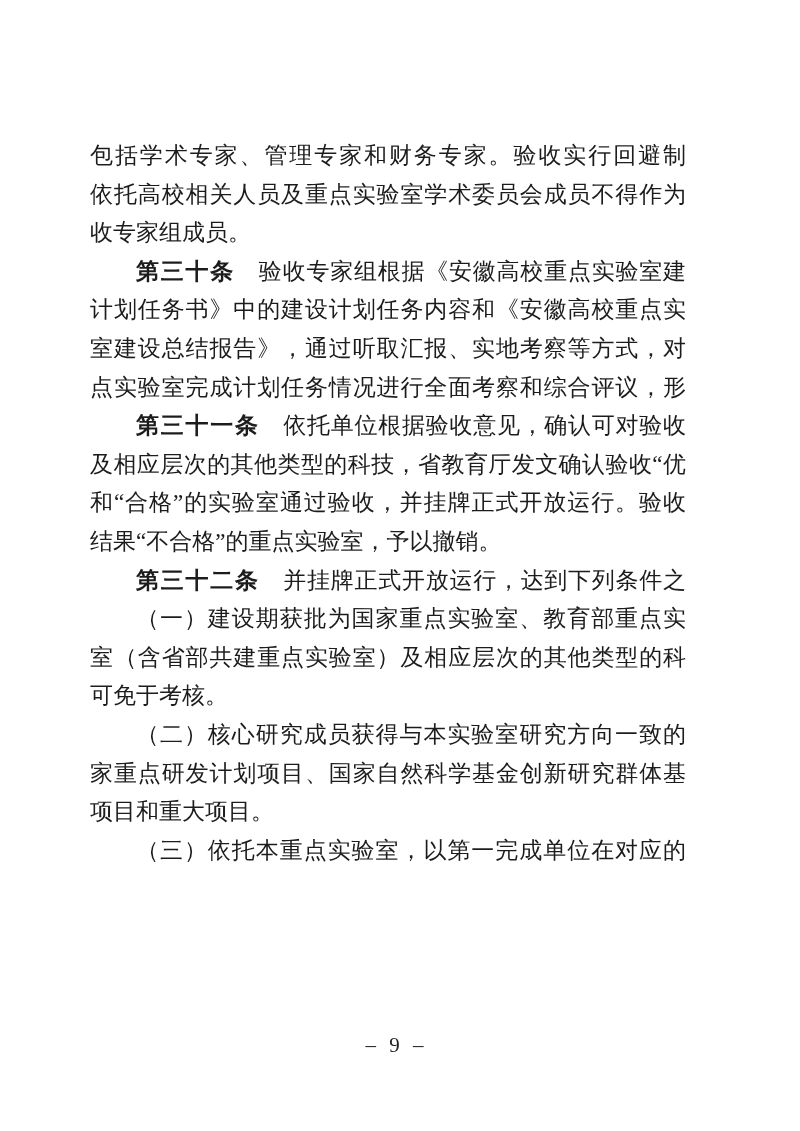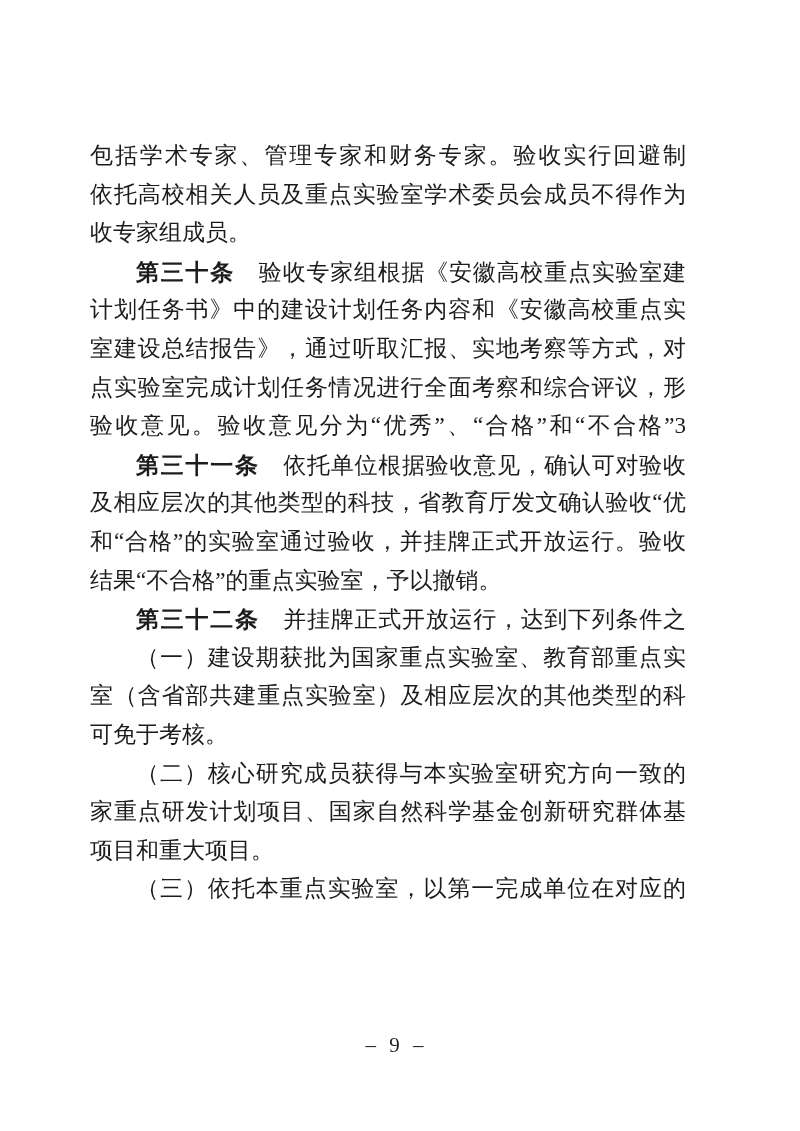--- a/index.html
+++ b/index.html
@@ -30,21 +30,21 @@
   }
   .line.end {
     text-align: center;
     text-align-last: left;
   }
   .line.ind {
     padding-left: 46px;
   }
   .hd {
     font-weight: 700;
-    font-family: Liberation Sans, sans-serif;
+    font-family: Liberation Serif, serif;
     letter-spacing: 1px;
   }
   .footer {
     position: absolute;
     top: 1033px;
     left: 0;
     width: 792px;
     text-align: center;
     font-size: 21px;
     color: #222222;
@@ -58,21 +58,20 @@
 
 <div class="page">
   <div class="content">
     <div class="line">包括学术专家、管理专家和财务专家。验收实行回避制度，</div>
     <div class="line">依托高校相关人员及重点实验室学术委员会成员不得作为验</div>
     <div class="line end">收专家组成员。</div>
     <div class="line ind"><span class="hd">第三十条</span><span>　验收专家组根据《安徽高校重点实验室建设</span></div>
     <div class="line">计划任务书》中的建设计划任务内容和《安徽高校重点实验</div>
     <div class="line">室建设总结报告》，通过听取汇报、实地考察等方式，对重</div>
     <div class="line">点实验室完成计划任务情况进行全面考察和综合评议，形成</div>
-    <div class="line">验收意见。验收意见分为“优秀”、“合格”和“不合格”3</div>
     <div class="line ind"><span class="hd">第三十一条</span><span>　依托单位根据验收意见，确认可对验收意</span></div>
     <div class="line">及相应层次的其他类型的科技，省教育厅发文确认验收“优秀”</div>
     <div class="line">和“合格”的实验室通过验收，并挂牌正式开放运行。验收</div>
     <div class="line end">结果“不合格”的重点实验室，予以撤销。</div>
     <div class="line ind"><span class="hd">第三十二条</span><span>　并挂牌正式开放运行，达到下列条件之</span></div>
     <div class="line ind">（一）建设期获批为国家重点实验室、教育部重点实验</div>
     <div class="line">室（含省部共建重点实验室）及相应层次的其他类型的科技</div>
     <div class="line end">可免于考核。</div>
     <div class="line ind">（二）核心研究成员获得与本实验室研究方向一致的国</div>
     <div class="line">家重点研发计划项目、国家自然科学基金创新研究群体基金</div>

